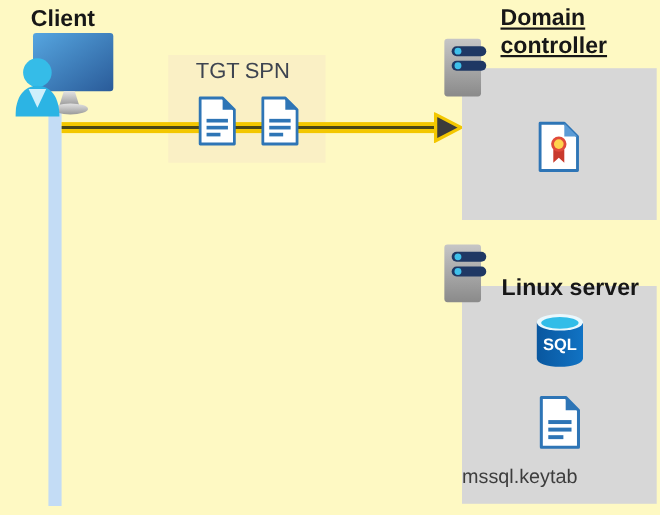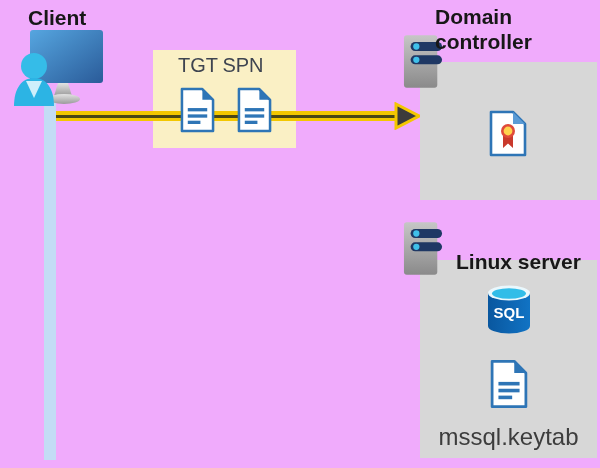--- a/index.html
+++ b/index.html
@@ -1,21 +1,21 @@
 <!DOCTYPE html>
 <html><head>
 <meta charset="utf-8">
 <style>
   html,body{margin:0;padding:0;background:#fff;}
-  .canvas{position:relative;width:600px;height:468px;background:#f0abfc;overflow:hidden;
+  .canvas{position:relative;width:600px;height:468px;background:#fef9c3;overflow:hidden;
           font-family:"Liberation Sans","DejaVu Sans",sans-serif;}
   .abs{position:absolute;}
   .title{font-weight:bold;font-size:21px;line-height:25px;color:#171717;letter-spacing:0;}
   .ticket-label{font-size:20px;color:#3E4450;text-align:center;}
-  .file-label{font-size:24px;color:#3D3D3D;text-align:center;}
+  .file-label{font-size:18px;color:#3D3D3D;}
   .vline{background:#C3DCF5;}
   .ticket-box{background:#FAF0C5;}
   .panel{background:#D7D7D7;}
   .arrow-shaft{background:linear-gradient(to bottom,
       #F3C700 0px,#F3C700 3.5px,
       #4A4715 3.5px,#4A4715 6.5px,
       #F3C700 6.5px,#F3C700 10px);}
   svg{display:block;}
 </style>
 </head>
@@ -87,21 +87,21 @@
     </svg>
 
   <svg class="abs" style="left:394px;top:102px;" width="28" height="28" viewBox="0 0 28 28">
     <polygon points="2,2 25,14 2,26" fill="#3B3B3B" stroke="#F3C700" stroke-width="3" stroke-linejoin="miter"></polygon>
   </svg>
 
   <div class="abs panel" style="left:420px;top:62px;width:177px;height:138px;"></div>
   <svg class="abs" style="left:403px;top:33px;" width="40" height="57">
       <use href="#server-symbol" width="40" height="57"></use>
     </svg>
-  <div class="abs title" style="left:435px;top:4px;width:130px;">Domain controller</div>
+  <div class="abs title" style="left:455px;top:4px;width:130px;text-decoration:underline;">Domain controller</div>
   <svg class="abs" style="left:489px;top:110px;" width="38" height="47" viewBox="0 0 38 47">
     <path d="M2,2 L24,2 L36,14 L36,45 L2,45 Z" fill="#ffffff" stroke="#2E75B6" stroke-width="2.6" stroke-linejoin="round"></path>
     <path d="M24,2 L24,14 L36,14 Z" fill="#5B9BD5"></path>
     <path d="M14,26 L24,26 L24,38 L19,33.5 L14,38 Z" fill="#C9392C"></path>
     <circle cx="19" cy="21" r="7" fill="#E04A3A"></circle>
     <circle cx="19" cy="21" r="4.4" fill="#FFD34D"></circle>
   </svg>
 
   <div class="abs panel" style="left:420px;top:260px;width:177px;height:198px;"></div>
   <svg class="abs" style="left:403px;top:220px;" width="40" height="57">

